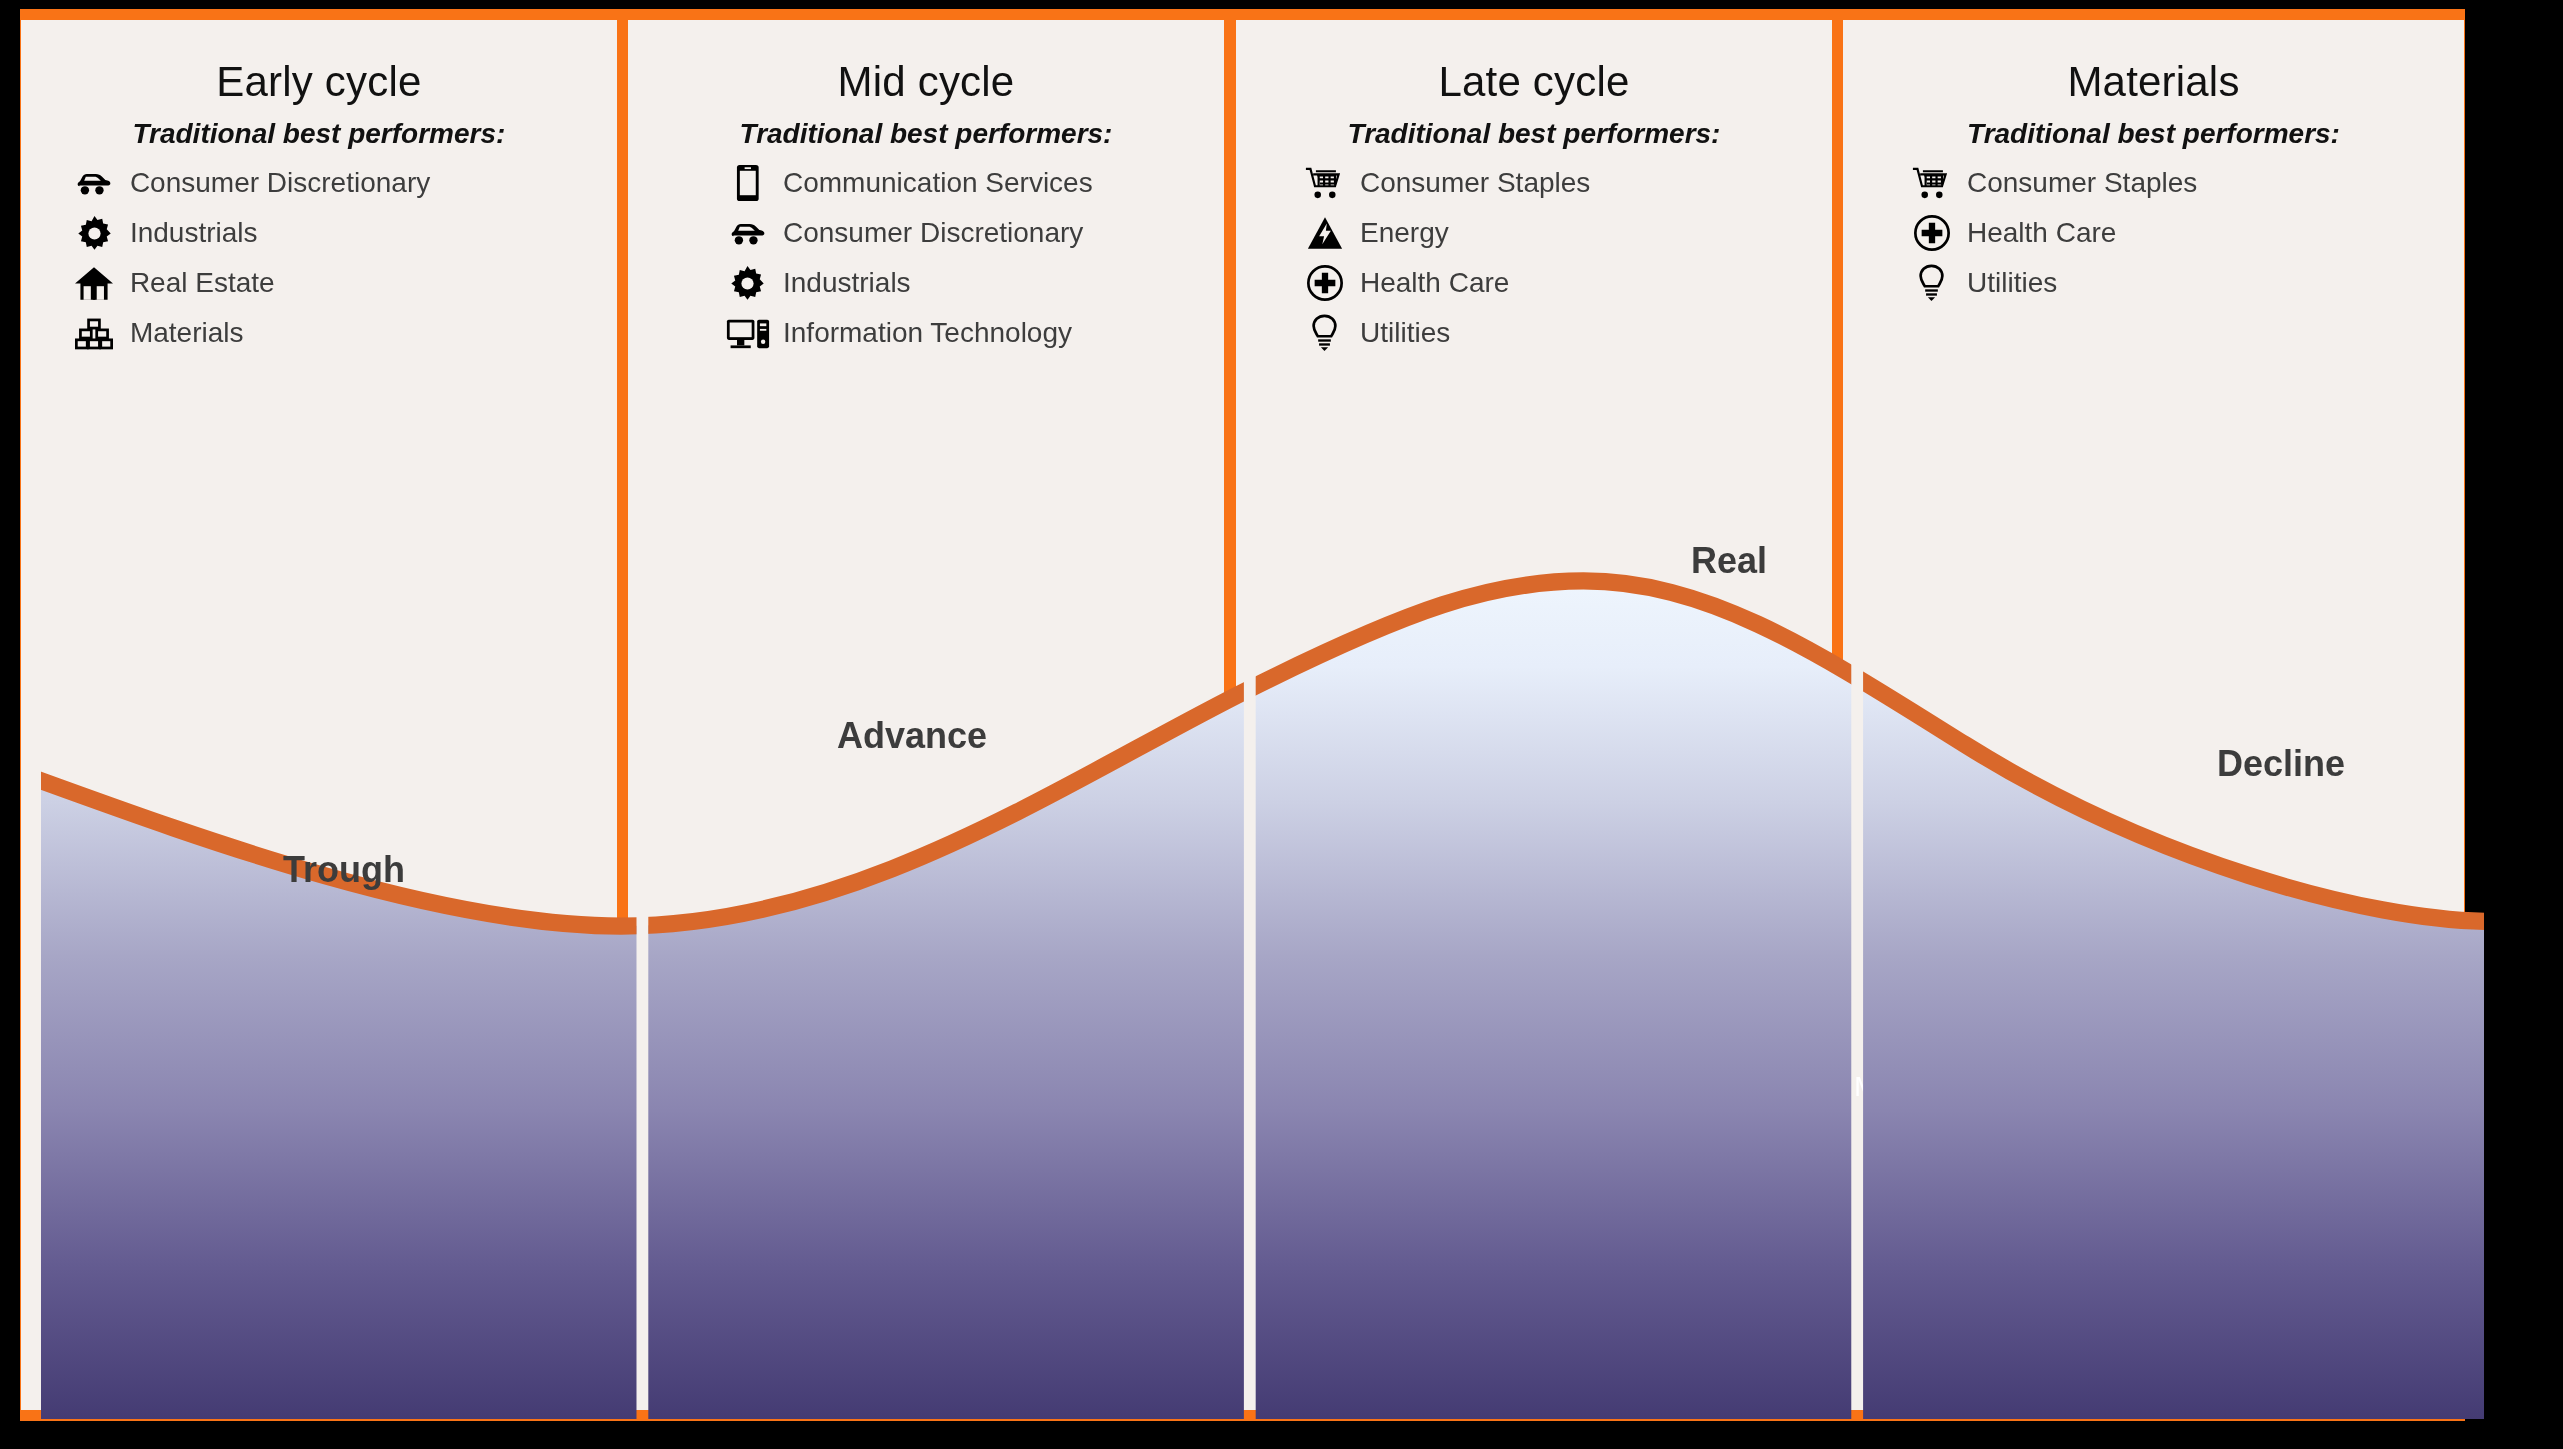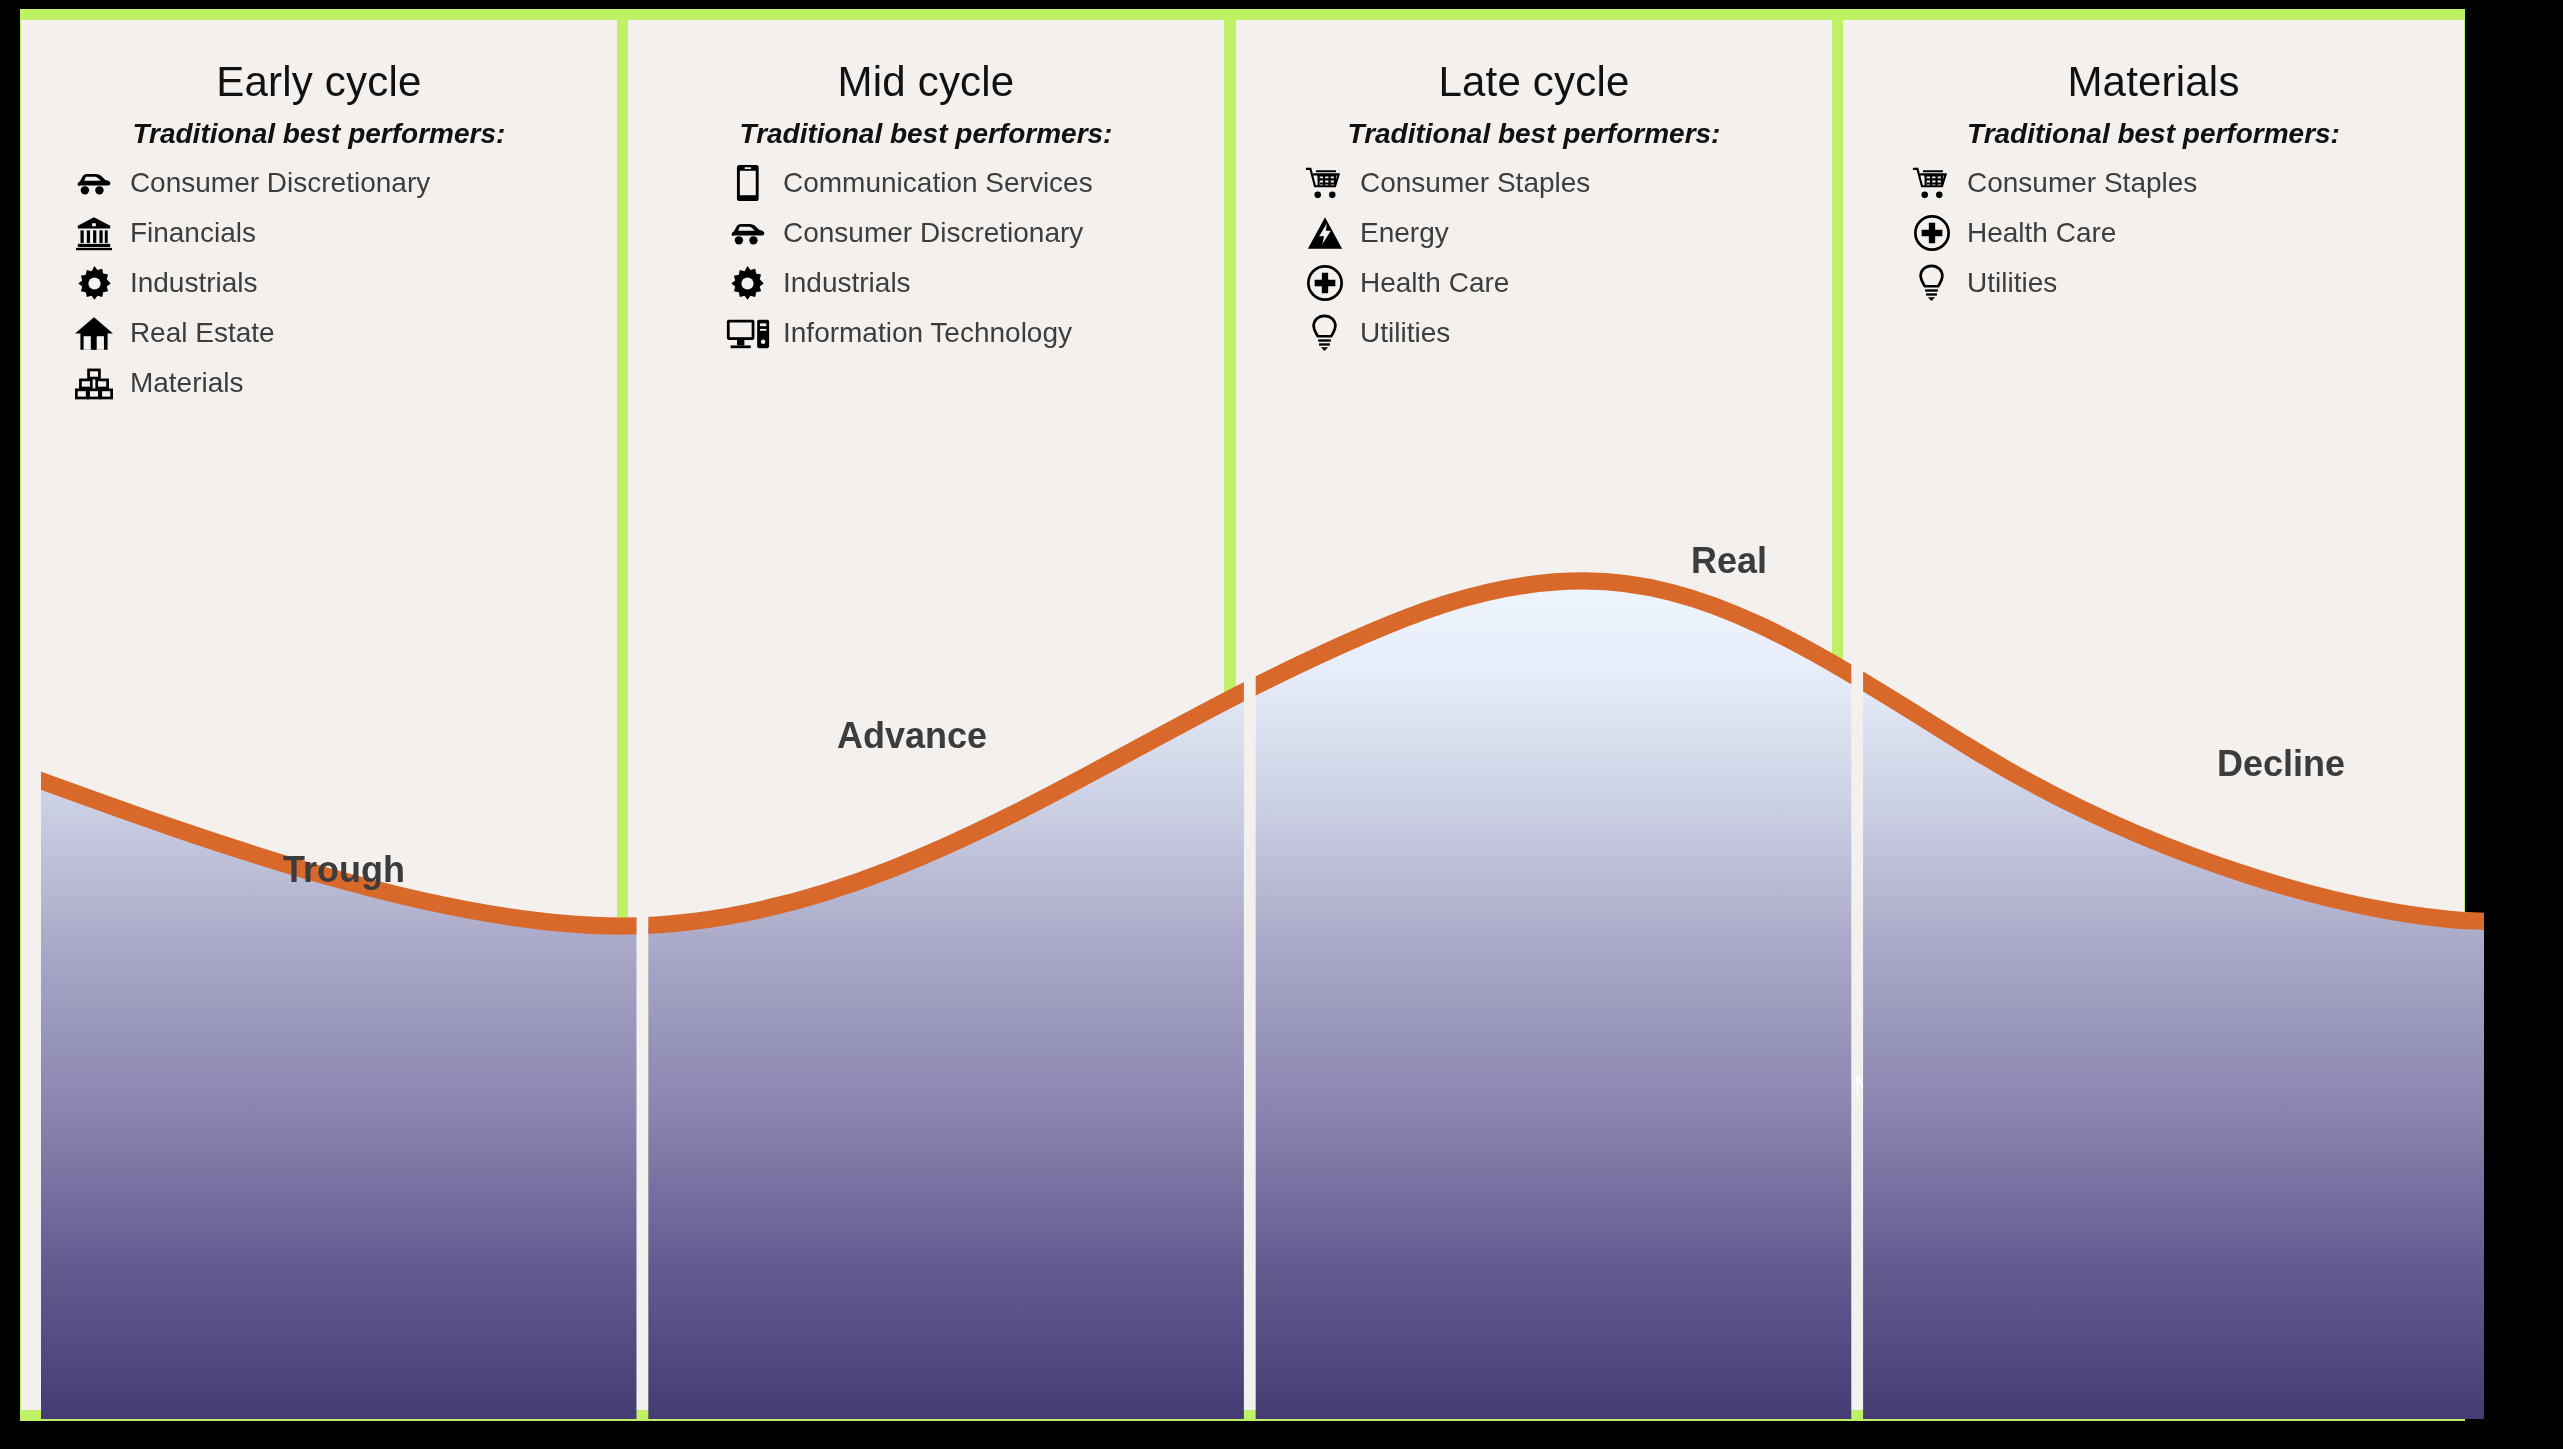--- a/index.html
+++ b/index.html
@@ -1,21 +1,21 @@
 <!DOCTYPE html>
 <html style="font-size:14.5px"><head>
 <meta charset="utf-8">
 <style>
   html,body{margin:0;padding:0;background:#000;}
   body{width:2563px;height:1450px;overflow:hidden;
        font-family:"Liberation Sans",sans-serif;}
 
   
   #stage{position:absolute;left:0;top:0;width:2563px;height:1450px;background:#000;}
-  #frame{position:absolute;left:20px;top:9px;width:2445px;height:1412px;background:#bef264;}
+  #frame{position:absolute;left:20px;top:9px;width:2445px;height:1412px;background:#f97316;}
 
   
   .panel{position:absolute;top:11px;height:1390px;background:#f4f0ed;overflow:hidden;}
   #p0{left:0.9px;   width:596px;}
   #p1{left:608px; width:596px;}
   #p2{left:1216px;width:596px;}
   #p3{left:1823px;width:621px;}
 
   
   .ptitle{position:absolute;left:0;right:0;top:38px;text-align:center;
@@ -74,36 +74,20 @@
       <div class="srow">
         <span class="sicon">
           <svg width="40" height="31" viewBox="0 0 44 34">
                 <path fill="currentColor" d="M6 20c-1 0-2-1-2-2.2 0-1.6 1.4-2.4 2.6-3.2l2.8-5.2C10.4 7.6 12 6.6 14 6.6h10c2.6 0 5 1.1 6.9 3l3.6 3.6c3.2.4 5.5 1.6 5.5 3.6 0 1.4-1 2.4-2.4 2.4H6z"></path>
                 <circle fill="currentColor" cx="12" cy="24.5" r="4.6"></circle>
                 <circle fill="currentColor" cx="28" cy="24.5" r="4.6"></circle>
                 <path fill="#f4f0ed" d="M13 9.6h9.5c1.6 0 3.2.6 4.4 1.8l2.6 2.6H11.2z"></path>
               </svg>
         </span>
         <span class="slabel">Consumer Discretionary</span>
-      </div>
-      <div class="srow">
-        <span class="sicon">
-          <svg width="36" height="35" viewBox="0 0 40 38">
-                <path fill="currentColor" d="M20 1 2 10.5v3h36v-3zM18 7.5h4v3.4h-4z"></path>
-                <path fill="#f4f0ed" d="M18.4 8.2h3.2v2.3h-3.2z"></path>
-                <rect fill="currentColor" x="5" y="15.5" width="3.6" height="14"></rect>
-                <rect fill="currentColor" x="12" y="15.5" width="3.6" height="14"></rect>
-                <rect fill="currentColor" x="19" y="15.5" width="3.6" height="14"></rect>
-                <rect fill="currentColor" x="26" y="15.5" width="3.6" height="14"></rect>
-                <rect fill="currentColor" x="32" y="15.5" width="3.2" height="14"></rect>
-                <rect fill="currentColor" x="2" y="30.5" width="36" height="3.6"></rect>
-                <rect fill="currentColor" x="0" y="35" width="40" height="2.6"></rect>
-              </svg>
-        </span>
-        <span class="slabel">Financials</span>
       </div>
       <div class="srow">
         <span class="sicon">
           <svg width="35" height="35" viewBox="0 0 38 38">
                 <path fill="currentColor" d="M19 0l3.2 4.3 5.2-1.4 1 5.3 5.3 1-1.4 5.2L36.6 19l-4.3 3.2 1.4 5.2-5.3 1-1 5.3-5.2-1.4L19 36.6l-3.2-4.3-5.2 1.4-1-5.3-5.3-1 1.4-5.2L1.4 19l4.3-3.2-1.4-5.2 5.3-1 1-5.3 5.2 1.4z"></path>
                 <circle fill="#f4f0ed" cx="19" cy="19" r="6.6"></circle>
               </svg>
         </span>
         <span class="slabel">Industrials</span>
       </div>

